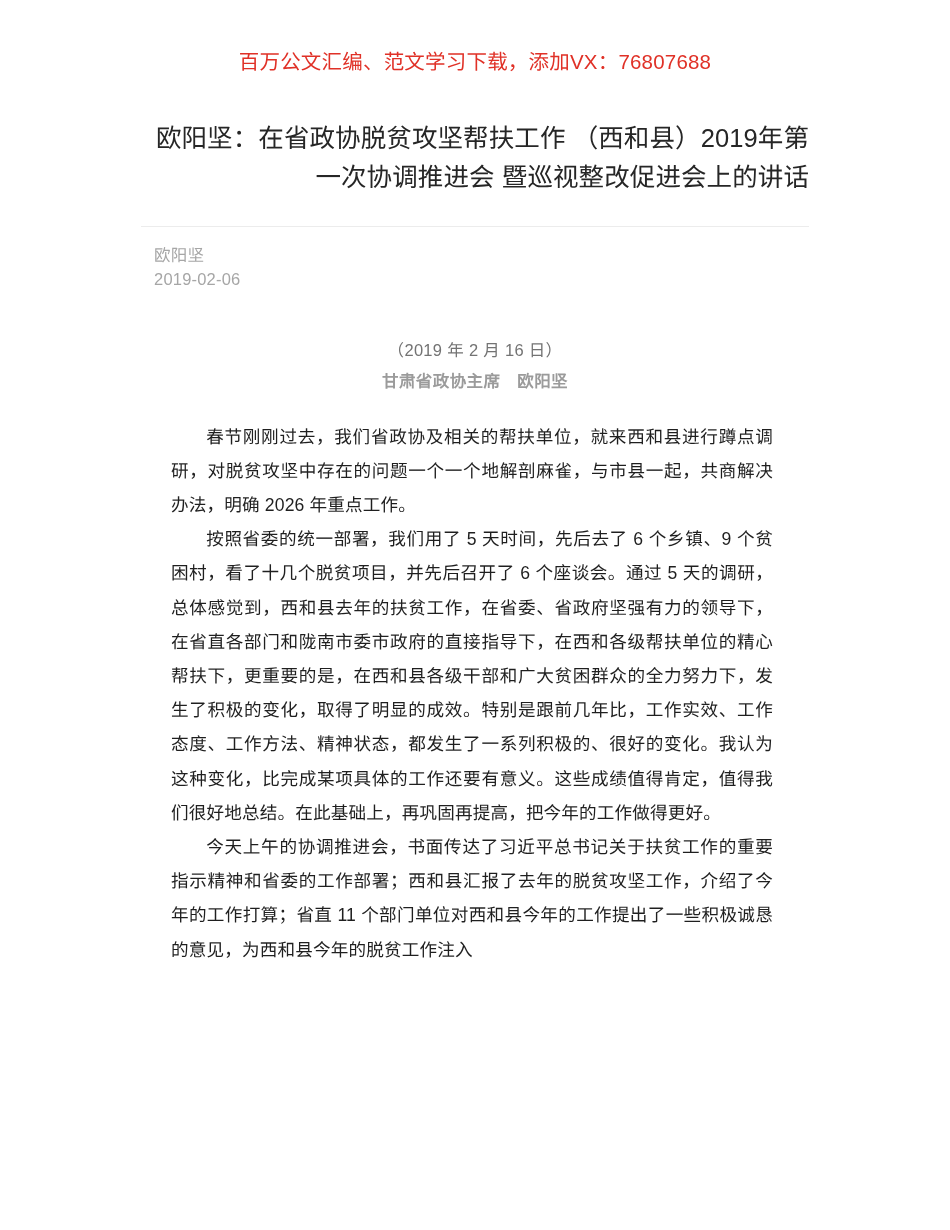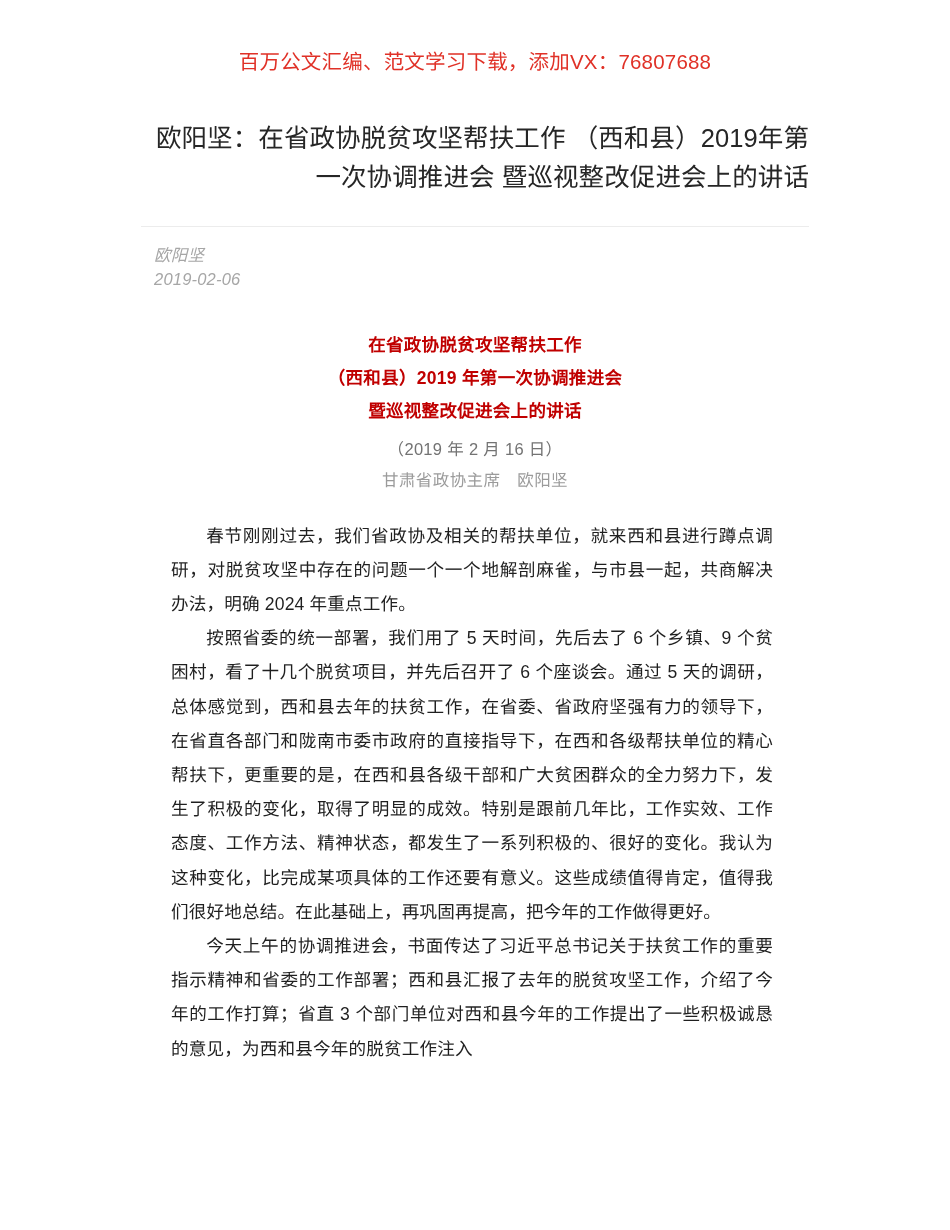--- a/index.html
+++ b/index.html
@@ -64,21 +64,20 @@
   .title-divider {
     height: 1px;
     background: #ececec;
     border: 0;
     margin: 29px 0 0 0;
     width: 100%;
   }
 
   .article-meta {
     padding: 16px 0 0 13px;
-    font-style: italic;
   }
   .meta-author,
   .meta-date {
     display: block;
     font-size: 16.5px;
     line-height: 24px;
     color: #a6a6a6;
     letter-spacing: 0.2px;
   }
 
@@ -108,21 +107,21 @@
     font-weight: 400;
     letter-spacing: 0.3px;
     padding-top: 6px;
   }
 
   .doc-byline {
     text-align: center;
     color: #9b9b9b;
     font-size: 16.5px;
     line-height: 30px;
-    font-weight: normal;
+    font-weight: bold;
     letter-spacing: 0.4px;
   }
 
   .doc-paragraphs {
     padding: 24px 0 0 0;
   }
 
   .doc-para {
     font-size: 17.6px;
     line-height: 34.2px;
@@ -151,31 +150,26 @@
 
     <hr class="title-divider">
 
     <div class="article-meta">
       <span class="meta-author">欧阳坚</span>
       <span class="meta-date">2019-02-06</span>
     </div>
 
     <div class="doc-body">
 
-      <div class="doc-heading">
-        <span class="hline">在省政协脱贫攻坚帮扶工作</span>
-        <span class="hline">（西和县）2019 年第一次协调推进会</span>
-        <span class="hline">暨巡视整改促进会上的讲话</span>
-      </div>
 
       <div class="doc-date">（2019 年 2 月 16 日）</div>
 
       <div class="doc-byline">甘肃省政协主席　欧阳坚</div>
 
       <div class="doc-paragraphs">
-        <p class="doc-para">春节刚刚过去，我们省政协及相关的帮扶单位，就来西和县进行蹲点调研，对脱贫攻坚中存在的问题一个一个地解剖麻雀，与市县一起，共商解决办法，明确 2024 年重点工作。</p>
+        <p class="doc-para">春节刚刚过去，我们省政协及相关的帮扶单位，就来西和县进行蹲点调研，对脱贫攻坚中存在的问题一个一个地解剖麻雀，与市县一起，共商解决办法，明确 2026 年重点工作。</p>
         <p class="doc-para">按照省委的统一部署，我们用了 5 天时间，先后去了 6 个乡镇、9 个贫困村，看了十几个脱贫项目，并先后召开了 6 个座谈会。通过 5 天的调研，总体感觉到，西和县去年的扶贫工作，在省委、省政府坚强有力的领导下，在省直各部门和陇南市委市政府的直接指导下，在西和各级帮扶单位的精心帮扶下，更重要的是，在西和县各级干部和广大贫困群众的全力努力下，发生了积极的变化，取得了明显的成效。特别是跟前几年比，工作实效、工作态度、工作方法、精神状态，都发生了一系列积极的、很好的变化。我认为这种变化，比完成某项具体的工作还要有意义。这些成绩值得肯定，值得我们很好地总结。在此基础上，再巩固再提高，把今年的工作做得更好。</p>
-        <p class="doc-para">今天上午的协调推进会，书面传达了习近平总书记关于扶贫工作的重要指示精神和省委的工作部署；西和县汇报了去年的脱贫攻坚工作，介绍了今年的工作打算；省直 3 个部门单位对西和县今年的工作提出了一些积极诚恳的意见，为西和县今年的脱贫工作注入</p>
+        <p class="doc-para">今天上午的协调推进会，书面传达了习近平总书记关于扶贫工作的重要指示精神和省委的工作部署；西和县汇报了去年的脱贫攻坚工作，介绍了今年的工作打算；省直 11 个部门单位对西和县今年的工作提出了一些积极诚恳的意见，为西和县今年的脱贫工作注入</p>
       </div>
 
     </div>
   </div>
 </div>
 
 </body></html>

